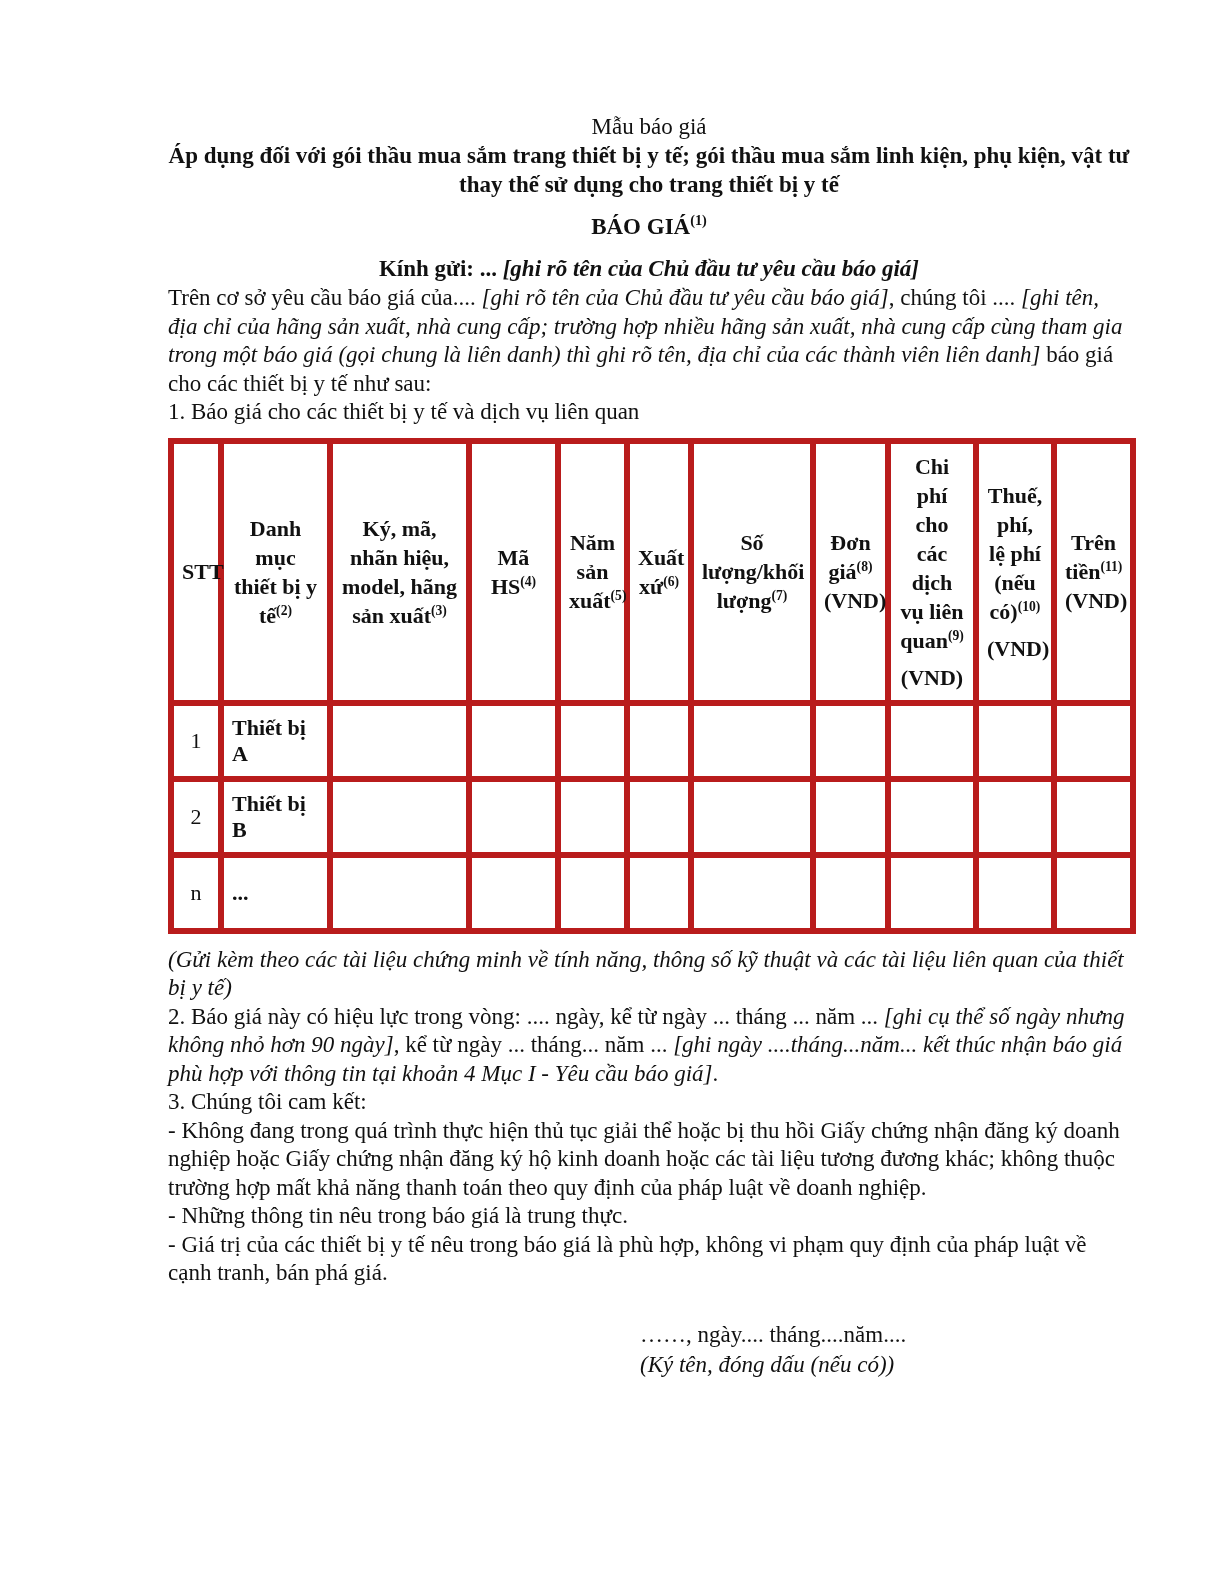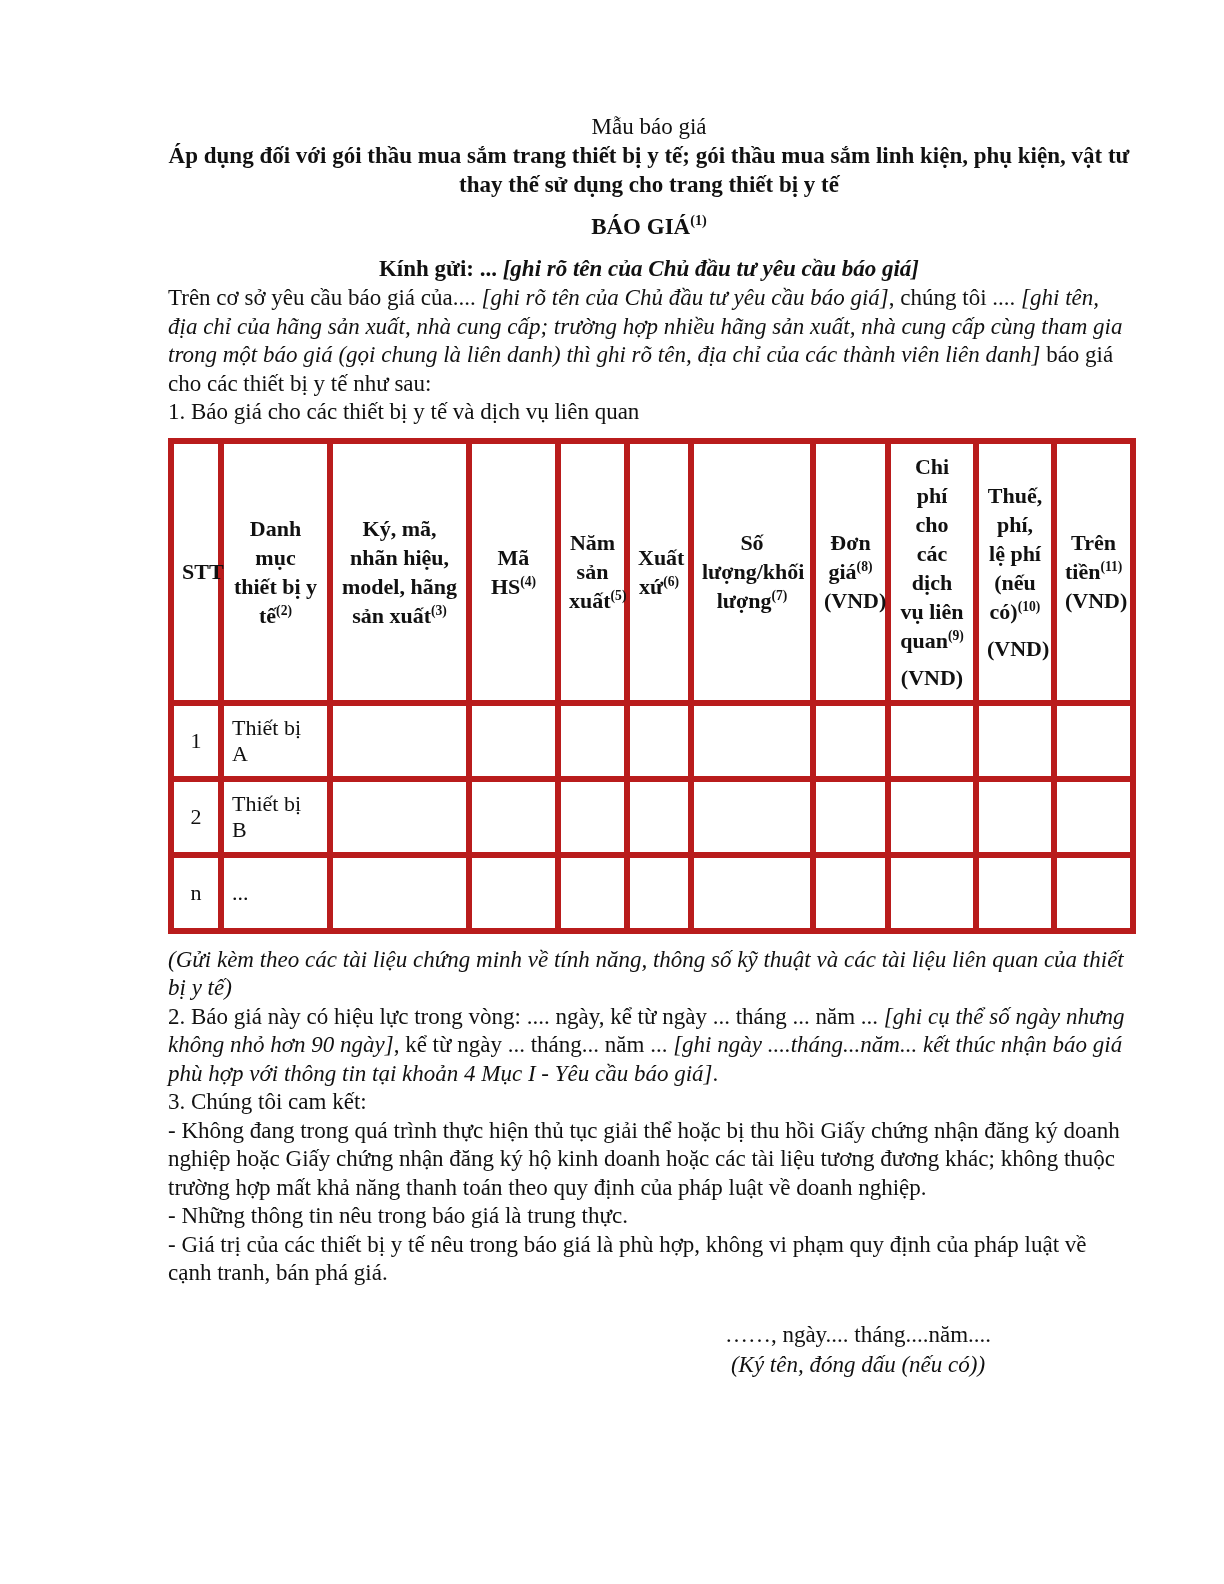--- a/index.html
+++ b/index.html
@@ -13,23 +13,23 @@
   .t3 { font-size: 23px; font-weight: bold; text-align: center; margin-top: 13px; line-height: 30px; }
   .t4 { font-size: 23px; font-weight: bold; text-align: center; margin-top: 12px; line-height: 30px; }
   p.para { font-size: 23px; line-height: 28.5px; margin: 0; }
   .mt-intro { margin-top: 8px; }
   .mt10 { margin-top: 10px; }
   table.quote { border-collapse: collapse; margin-top: 11px; width: 962px; table-layout: fixed; }
   table.quote th, table.quote td { border: 6px solid #b91c1c; padding: 8px; }
   table.quote th { font-size: 22px; font-weight: bold; line-height: 29px; text-align: center; height: 214px; vertical-align: middle; }
   table.quote td { font-size: 22px; height: 54px; vertical-align: middle; }
   td.stt { text-align: center; }
-  td.name { padding-left: 1px; }
+  td.name { padding-left: 1px; font-weight: bold; }
   .vnd-low { display: block; margin-top: 8px; }
-  .sign { position: absolute; left: 608px; width: 500px; top: 1320px; text-align: center; }
+  .sign { position: absolute; left: 640px; width: 500px; top: 1320px; }
   .sign .date { font-size: 23px; line-height: 30px; }
   .sign .rep { font-size: 23px; font-weight: bold; line-height: 29px; }
   .sign .seal { font-size: 23px; font-style: italic; line-height: 29px; }
 </style>
 </head>
 <body>
 
 <div class="page">
   <div class="t1">Mẫu báo giá</div>
   <div class="t2">Áp dụng đối với gói thầu mua sắm trang thiết bị y tế; gói thầu mua sắm linh kiện, phụ kiện, vật tư thay thế sử dụng cho trang thiết bị y tế</div>

